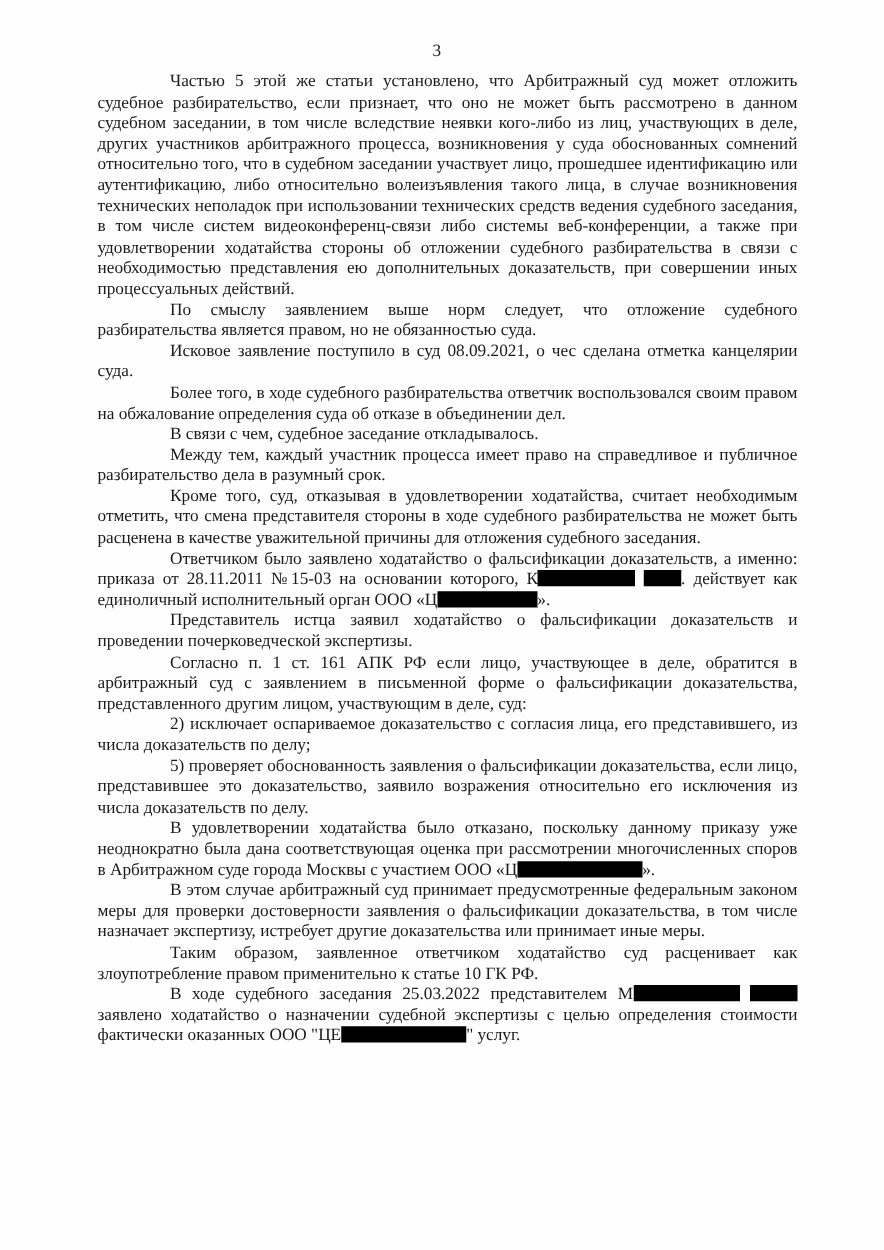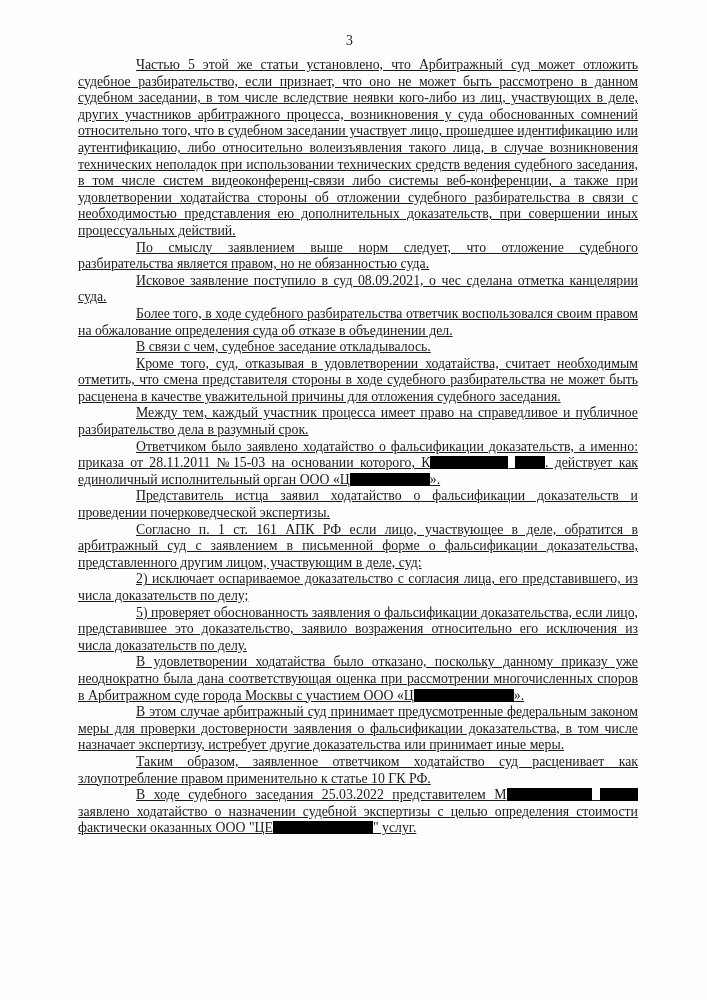--- a/index.html
+++ b/index.html
@@ -33,42 +33,41 @@
     position: absolute;
     top: 57px;
     left: 78px;
     width: 560px;
   }
   .para {
     margin: 0;
     padding: 0;
     text-align: justify;
     text-indent: 58px;
-    text-decoration: underline;
   }
   .redaction {
     display: inline-block;
     height: 13px;
     background: var(--redact, #000000);
     vertical-align: -2px;
   }
 </style>
 </head>
 <body>
 
 <div class="page" style="--paper: #fefefe; --ink: #1a1a1a; --redact: #000000;">
   <div class="page-number">3</div>
   <div class="content" id="paragraphs">
       <p class="para">Частью 5 этой же статьи установлено, что Арбитражный суд может отложить судебное разбирательство, если признает, что оно не может быть рассмотрено в данном судебном заседании, в том числе вследствие неявки кого-либо из лиц, участвующих в деле, других участников арбитражного процесса, возникновения у суда обоснованных сомнений относительно того, что в судебном заседании участвует лицо, прошедшее идентификацию или аутентификацию, либо относительно волеизъявления такого лица, в случае возникновения технических неполадок при использовании технических средств ведения судебного заседания, в том числе систем видеоконференц-связи либо системы веб-конференции, а также при удовлетворении ходатайства стороны об отложении судебного разбирательства в связи с необходимостью представления ею дополнительных доказательств, при совершении иных процессуальных действий.</p>
       <p class="para">По смыслу заявлением выше норм следует, что отложение судебного разбирательства является правом, но не обязанностью суда.</p>
       <p class="para">Исковое заявление поступило в суд 08.09.2021, о чес сделана отметка канцелярии суда.</p>
       <p class="para">Более того, в ходе судебного разбирательства ответчик воспользовался своим правом на обжалование определения суда об отказе в объединении дел.</p>
       <p class="para">В связи с чем, судебное заседание откладывалось.</p>
+      <p class="para">Между тем, каждый участник процесса имеет право на справедливое и публичное разбирательство дела в разумный срок.</p>
       <p class="para">Кроме того, суд, отказывая в удовлетворении ходатайства, считает необходимым отметить, что смена представителя стороны в ходе судебного разбирательства не может быть расценена в качестве уважительной причины для отложения судебного заседания.</p>
-      <p class="para">Между тем, каждый участник процесса имеет право на справедливое и публичное разбирательство дела в разумный срок.</p>
       <p class="para">Ответчиком было заявлено ходатайство о фальсификации доказательств, а именно: приказа от 28.11.2011 №15-03 на основании которого, К<span class="redaction" style="width: 78px;"></span> <span class="redaction" style="width: 30px;"></span>. действует как единоличный исполнительный орган ООО «Ц<span class="redaction" style="width: 80px;"></span>».</p>
       <p class="para">Представитель истца заявил ходатайство о фальсификации доказательств и проведении почерковедческой экспертизы.</p>
       <p class="para">Согласно п. 1 ст. 161 АПК РФ если лицо, участвующее в деле, обратится в арбитражный суд с заявлением в письменной форме о фальсификации доказательства, представленного другим лицом, участвующим в деле, суд:</p>
       <p class="para">2) исключает оспариваемое доказательство с согласия лица, его представившего, из числа доказательств по делу;</p>
       <p class="para">5) проверяет обоснованность заявления о фальсификации доказательства, если лицо, представившее это доказательство, заявило возражения относительно его исключения из числа доказательств по делу.</p>
       <p class="para">В удовлетворении ходатайства было отказано, поскольку данному приказу уже неоднократно была дана соответствующая оценка при рассмотрении многочисленных споров в Арбитражном суде города Москвы с участием ООО «Ц<span class="redaction" style="width: 100px;"></span>».</p>
       <p class="para">В этом случае арбитражный суд принимает предусмотренные федеральным законом меры для проверки достоверности заявления о фальсификации доказательства, в том числе назначает экспертизу, истребует другие доказательства или  принимает иные меры.</p>
       <p class="para">Таким образом, заявленное ответчиком ходатайство суд расценивает как злоупотребление правом применительно к статье 10 ГК РФ.</p>
       <p class="para">В ходе судебного заседания 25.03.2022 представителем М<span class="redaction" style="width: 85px;"></span> <span class="redaction" style="width: 38px;"></span> заявлено ходатайство о назначении судебной экспертизы с целью определения стоимости фактически оказанных ООО "ЦЕ<span class="redaction" style="width: 100px;"></span>" услуг.</p>
     </div>

